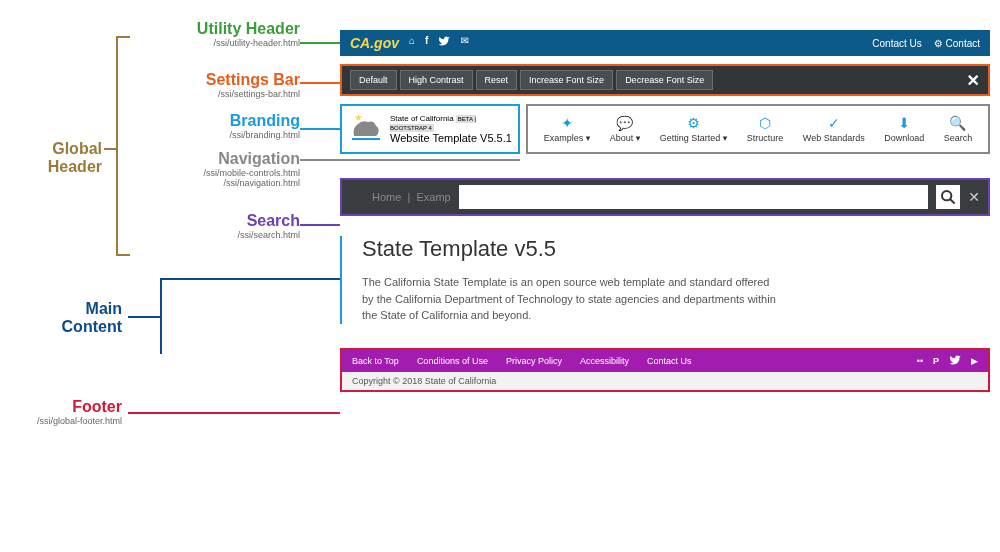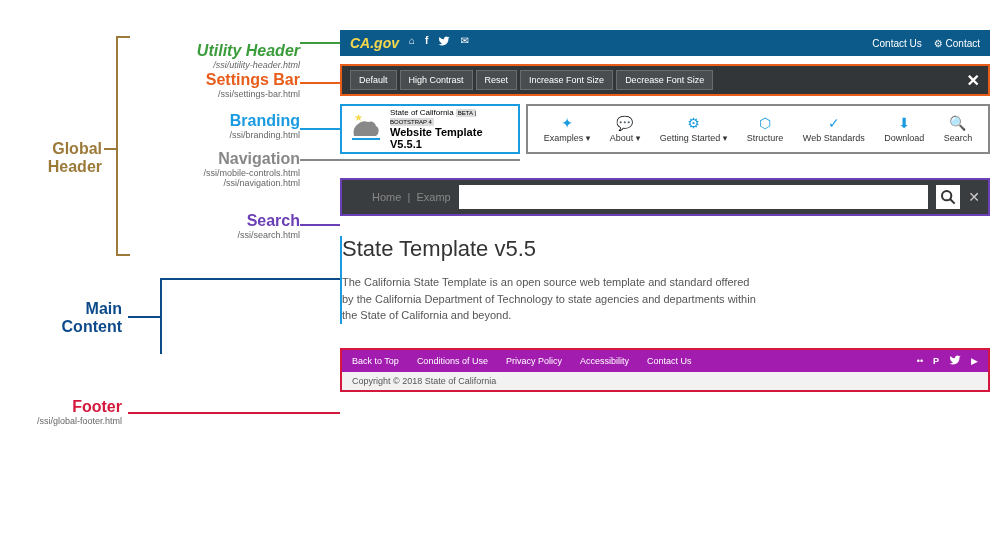--- a/index.html
+++ b/index.html
@@ -20,33 +20,33 @@
   
   .settings-bar { background: #333638; border: 2px solid #e85d1a; height: 32px; display: flex; align-items: center; justify-content: space-between; padding: 12px 8px; margin-top: 8px; }
   .settings-buttons { display: flex; gap: 3px; }
   .settings-btn { background: #4a4d4f; border: 1px solid #6a6d6f; color: #fff; font-size: 9px; padding: 4px 8px; }
   
   
   .brand-nav { display: flex; margin-top: 8px; gap: 6px; }
   .branding { border: 2px solid #1a9be0; width: 180px; height: 50px; display: flex; align-items: center; padding: 2px 6px; gap: 6px; }
   .bear { width: 36px; height: 30px; position: relative; }
   .brand-text { font-size: 8px; }
-  .brand-title { font-size: 11px; font-weight: bold; }
+  .brand-title { font-size: 11px; font-weight: normal; }
   .nav { border: 2px solid #888; flex: 1; height: 50px; display: flex; align-items: center; justify-content: space-around; padding: 0 6px; }
   .nav-item { text-align: center; font-size: 9px; color: #333; }
   .nav-icon { color: #1a9be0; font-size: 14px; margin-bottom: 2px; }
   
   
   .search-bar { background: #3a3d3f; border: 2px solid #6b3fb5; height: 38px; margin-top: 24px; display: flex; align-items: center; padding: 0 8px; gap: 8px; }
   .crumbs { color: #888; font-size: 11px; padding-left: 22px; }
   .search-input { flex: 1; height: 24px; background: #fff; border: none; }
   .search-icon { color: #333; background: #fff; width: 24px; height: 24px; display: flex; align-items: center; justify-content: center; }
   
   
-  .main-content { border-left: 2px solid #1a9be0; padding-left: 0; margin-top: 20px; }
+  .main-content { border-left: 2px solid #1a9be0; padding-left: 20px; margin-top: 20px; }
   .main-heading { font-size: 22px; font-weight: normal; color: #333; margin-bottom: 12px; }
   .main-para { font-size: 11px; color: #555; line-height: 1.5; max-width: 420px; }
   
   
   .footer { border: 2px solid #d4183c; margin-top: 24px; }
   .footer-links { background: #a21caf; color: #fff; height: 22px; display: flex; align-items: center; justify-content: space-between; padding: 0 10px; font-size: 9px; }
   .footer-left { display: flex; gap: 18px; }
   .footer-right { display: flex; gap: 10px; align-items: center; }
   .footer-copy { background: #f2f2f2; color: #555; font-size: 9px; padding: 4px 10px; }
   
@@ -67,21 +67,21 @@
 </style>
 </head>
 <body>
 
 <div class="label-col">
 
   <div style="position:absolute; top:140px; left:0; width:110px;">
     <div class="label brown" style="font-size:16px; padding-right:8px;"><span>Global Header</span></div>
   </div>
 
-  <div style="position:absolute; top:42px; width:100%;font-style:italic;">
+  <div style="position:absolute; top:20px; width:100%;">
     <div class="label green" style="font-size:16px;"><span>Utility Header</span></div>
     <div class="label-sub"><span>/ssi/utility-header.html</span></div>
   </div>
 
   <div style="position:absolute; top:71px; width:100%;">
     <div class="label orange" style="font-size:16px;"><span>Settings Bar</span></div>
     <div class="label-sub"><span>/ssi/settings-bar.html</span></div>
   </div>
 
   <div style="position:absolute; top:112px; width:100%;">

